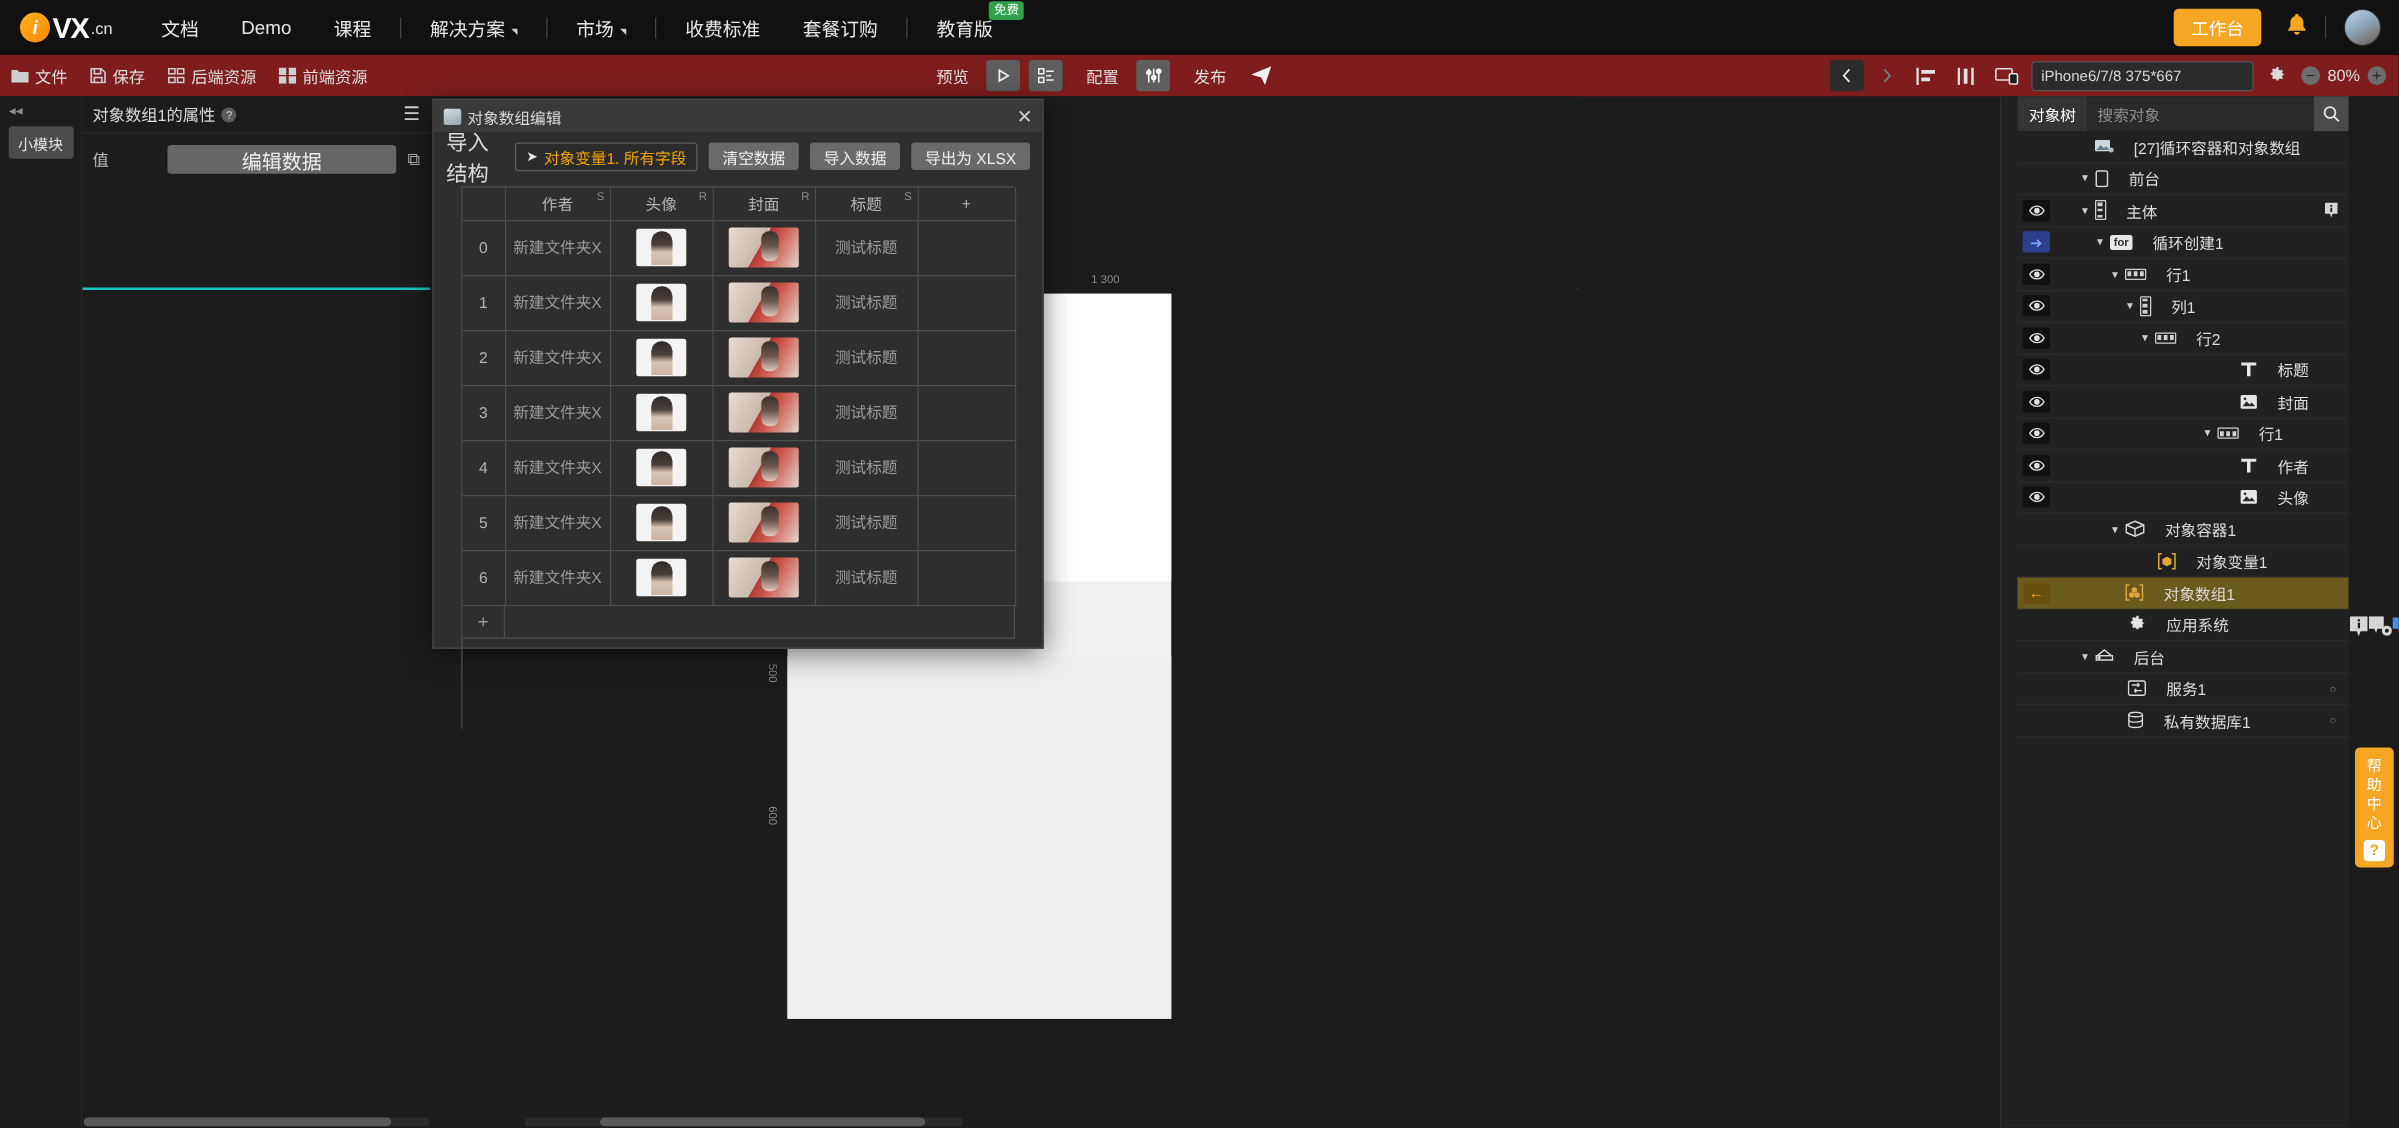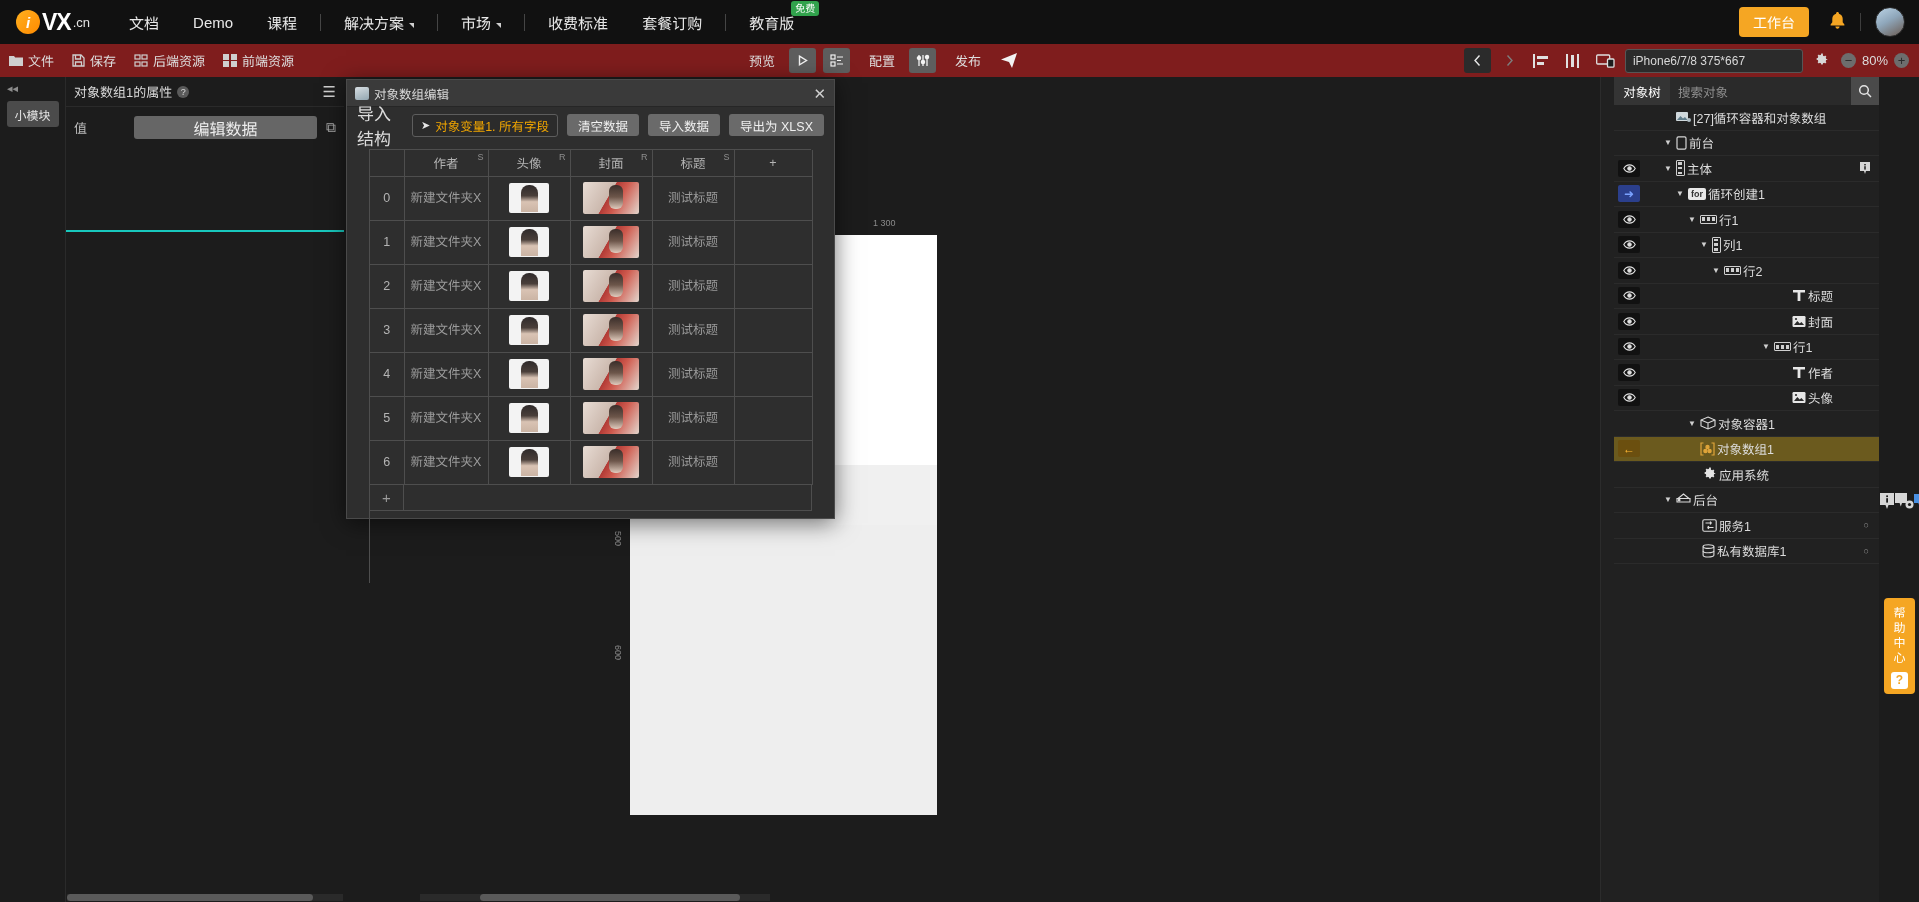--- a/index.html
+++ b/index.html
@@ -248,21 +248,21 @@
   }
   .eye svg{ display:block; }
   .arrowbox{
     width:22px;height:17px;background:#2b3f8c;border-radius:2px;color:#7aa2ff;
     display:flex;align-items:center;justify-content:center;margin-left:4px;flex:none;font-size:12px;cursor:pointer;
   }
   .arrowbox.gold{ background:#6b4f0f;color:#ffb733; }
   .eye-spacer{ width:26px;flex:none; }
   .tri{ color:#cfcfcf;font-size:8px;margin-right:4px;flex:none; }
   .tri-sp{ width:12px;flex:none; }
-  .ticon{ margin-right:2px;display:inline-flex;align-items:flex-start;flex:none; }
+  .ticon{ margin-right:16px;display:inline-flex;align-items:flex-start;flex:none; }
   .tlabel{ white-space:nowrap; }
   .tdot{ margin-left:auto;margin-right:10px;color:#8b8b8b;font-size:9px; }
   .info-badge{ margin-left:auto;margin-right:8px;display:inline-flex; }
   .for-chip{
     background:#e8e8e8;color:#333;font-size:9px;border-radius:2px;padding:1px 3px;
     font-weight:bold;line-height:10px;
   }
   .icon-rows{
     width:17px;height:9px;border:1px solid #cfcfcf;border-radius:1px;
     display:flex;align-items:center;justify-content:space-around;
@@ -921,20 +921,31 @@
         <span class="tri">▼</span>
         <span class="ticon">
             <svg width="16" height="14" viewBox="0 0 16 14" fill="none" stroke="#dcdcdc" stroke-width="1.1">
               <path d="M8 1L15 4v6l-7 3-7-3V4z"></path>
               <path d="M1 4l7 3 7-3M8 7v6"></path>
             </svg>
           </span>
         <span class="tlabel">对象容器1</span>
       </div>
 
+      <div class="tnode">
+        <span class="eye-spacer"></span>
+        <span style="width:86px;flex:none;"></span>
+        <span class="ticon">
+            <svg width="15" height="14" viewBox="0 0 15 14" fill="none" stroke="#e0a53a" stroke-width="1.2">
+              <path d="M3.5 1H1v12h2.5M11.5 1H14v12h-2.5"></path>
+              <path d="M7.5 4l3 1.6v3.2l-3 1.6-3-1.6V5.6z" fill="#e0a53a"></path>
+            </svg>
+          </span>
+        <span class="tlabel">对象变量1</span>
+      </div>
 
       <div class="tnode sel">
         <span class="arrowbox gold">←</span>
         <span style="width:60px;flex:none;"></span>
         <span class="ticon">
             <svg width="15" height="14" viewBox="0 0 15 14" fill="none" stroke="#e0a53a" stroke-width="1.2">
               <path d="M3.5 1H1v12h2.5M11.5 1H14v12h-2.5"></path>
               <circle cx="7.5" cy="5" r="1.6" fill="#e0a53a"></circle>
               <circle cx="5.4" cy="9" r="1.6" fill="#e0a53a"></circle>
               <circle cx="9.6" cy="9" r="1.6" fill="#e0a53a"></circle>

